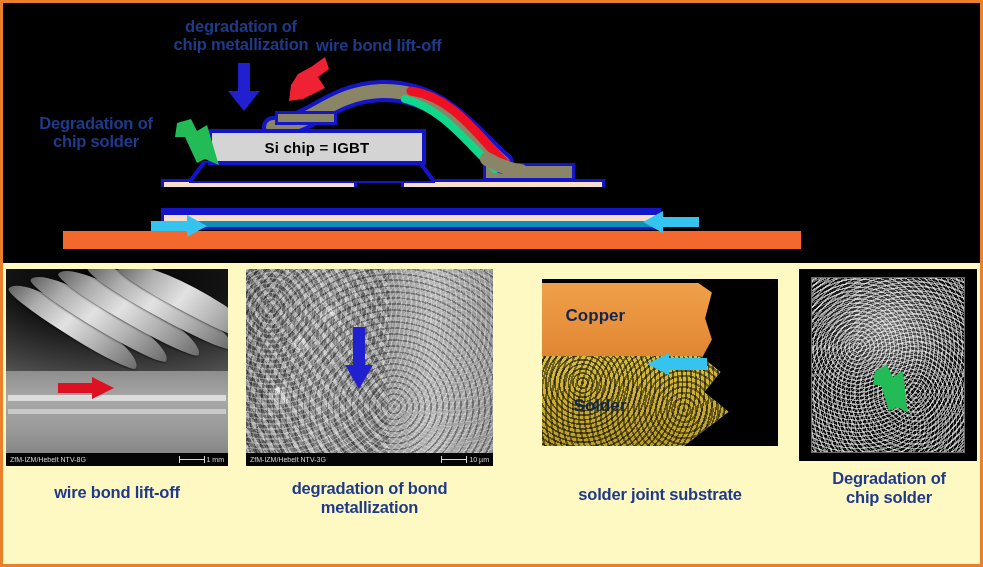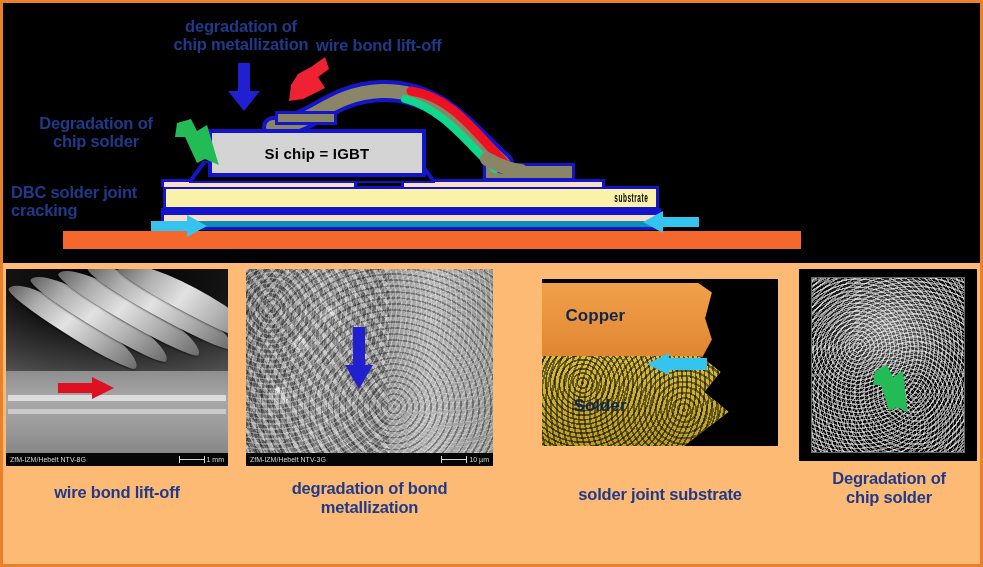--- a/index.html
+++ b/index.html
@@ -9,21 +9,21 @@
     background: #000000;
   }
   body {
     font-family: "Liberation Sans", sans-serif;
   }
 
   #page {
     position: relative;
     width: 983px;
     height: 567px;
-    background: #fdba74;
+    background: #fef9c3;
     box-sizing: border-box;
     border: 3px solid #e8802c;
     overflow: hidden;
   }
 
   
   .abs { position: absolute; }
   .lbl {
     position: absolute;
     color: #1f3a8a;
@@ -113,21 +113,21 @@
     border-bottom: none;
     box-sizing: border-box;
   }
   #chip-solder-shape {
     left: 186px; top: 158px;
     width: 246px; height: 22px;
   }
   
   #chip {
     left: 205px; top: 126px;
-    width: 218px; height: 48px;
+    width: 218px; height: 36px;
     background: #d4d4d4;
     border: 4px solid #1414c8;
     box-sizing: border-box;
     display: flex;
     align-items: center;
     justify-content: center;
   }
   #chip-label {
     color: #000000;
     font-size: 15px;
@@ -321,31 +321,26 @@
   <div id="diagram">
 
     <div class="lbl" id="lbl-degr-metal">degradation of
 chip metallization</div>
 
     <div class="lbl" id="lbl-wire-lift">wire bond lift-off</div>
 
     <div class="lbl" id="lbl-degr-sold">Degradation of
 chip solder</div>
 
-    <div class="lbl" id="lbl-dbc">DBC solder joint
-cracking</div>
 
     <div class="abs" id="baseplate"></div>
     <div class="abs" id="base-solder"></div>
     <div class="abs" id="base-solder2"></div>
     <div class="abs" id="dbc-lower"></div>
 
-    <div class="abs" id="substrate">
-      <span id="substrate-text">substrate</span>
-    </div>
 
     <div class="abs" id="dbc-upper-left"></div>
     <div class="abs" id="dbc-upper-right"></div>
 
     <svg class="abs" id="chip-solder-shape" viewBox="0 0 246 22" preserveAspectRatio="none">
       <polygon points="16,0 230,0 246,22 0,22" fill="#000000" stroke="#1414c8" stroke-width="4"></polygon>
     </svg>
 
     <div class="abs" id="land-pad"></div>
 

